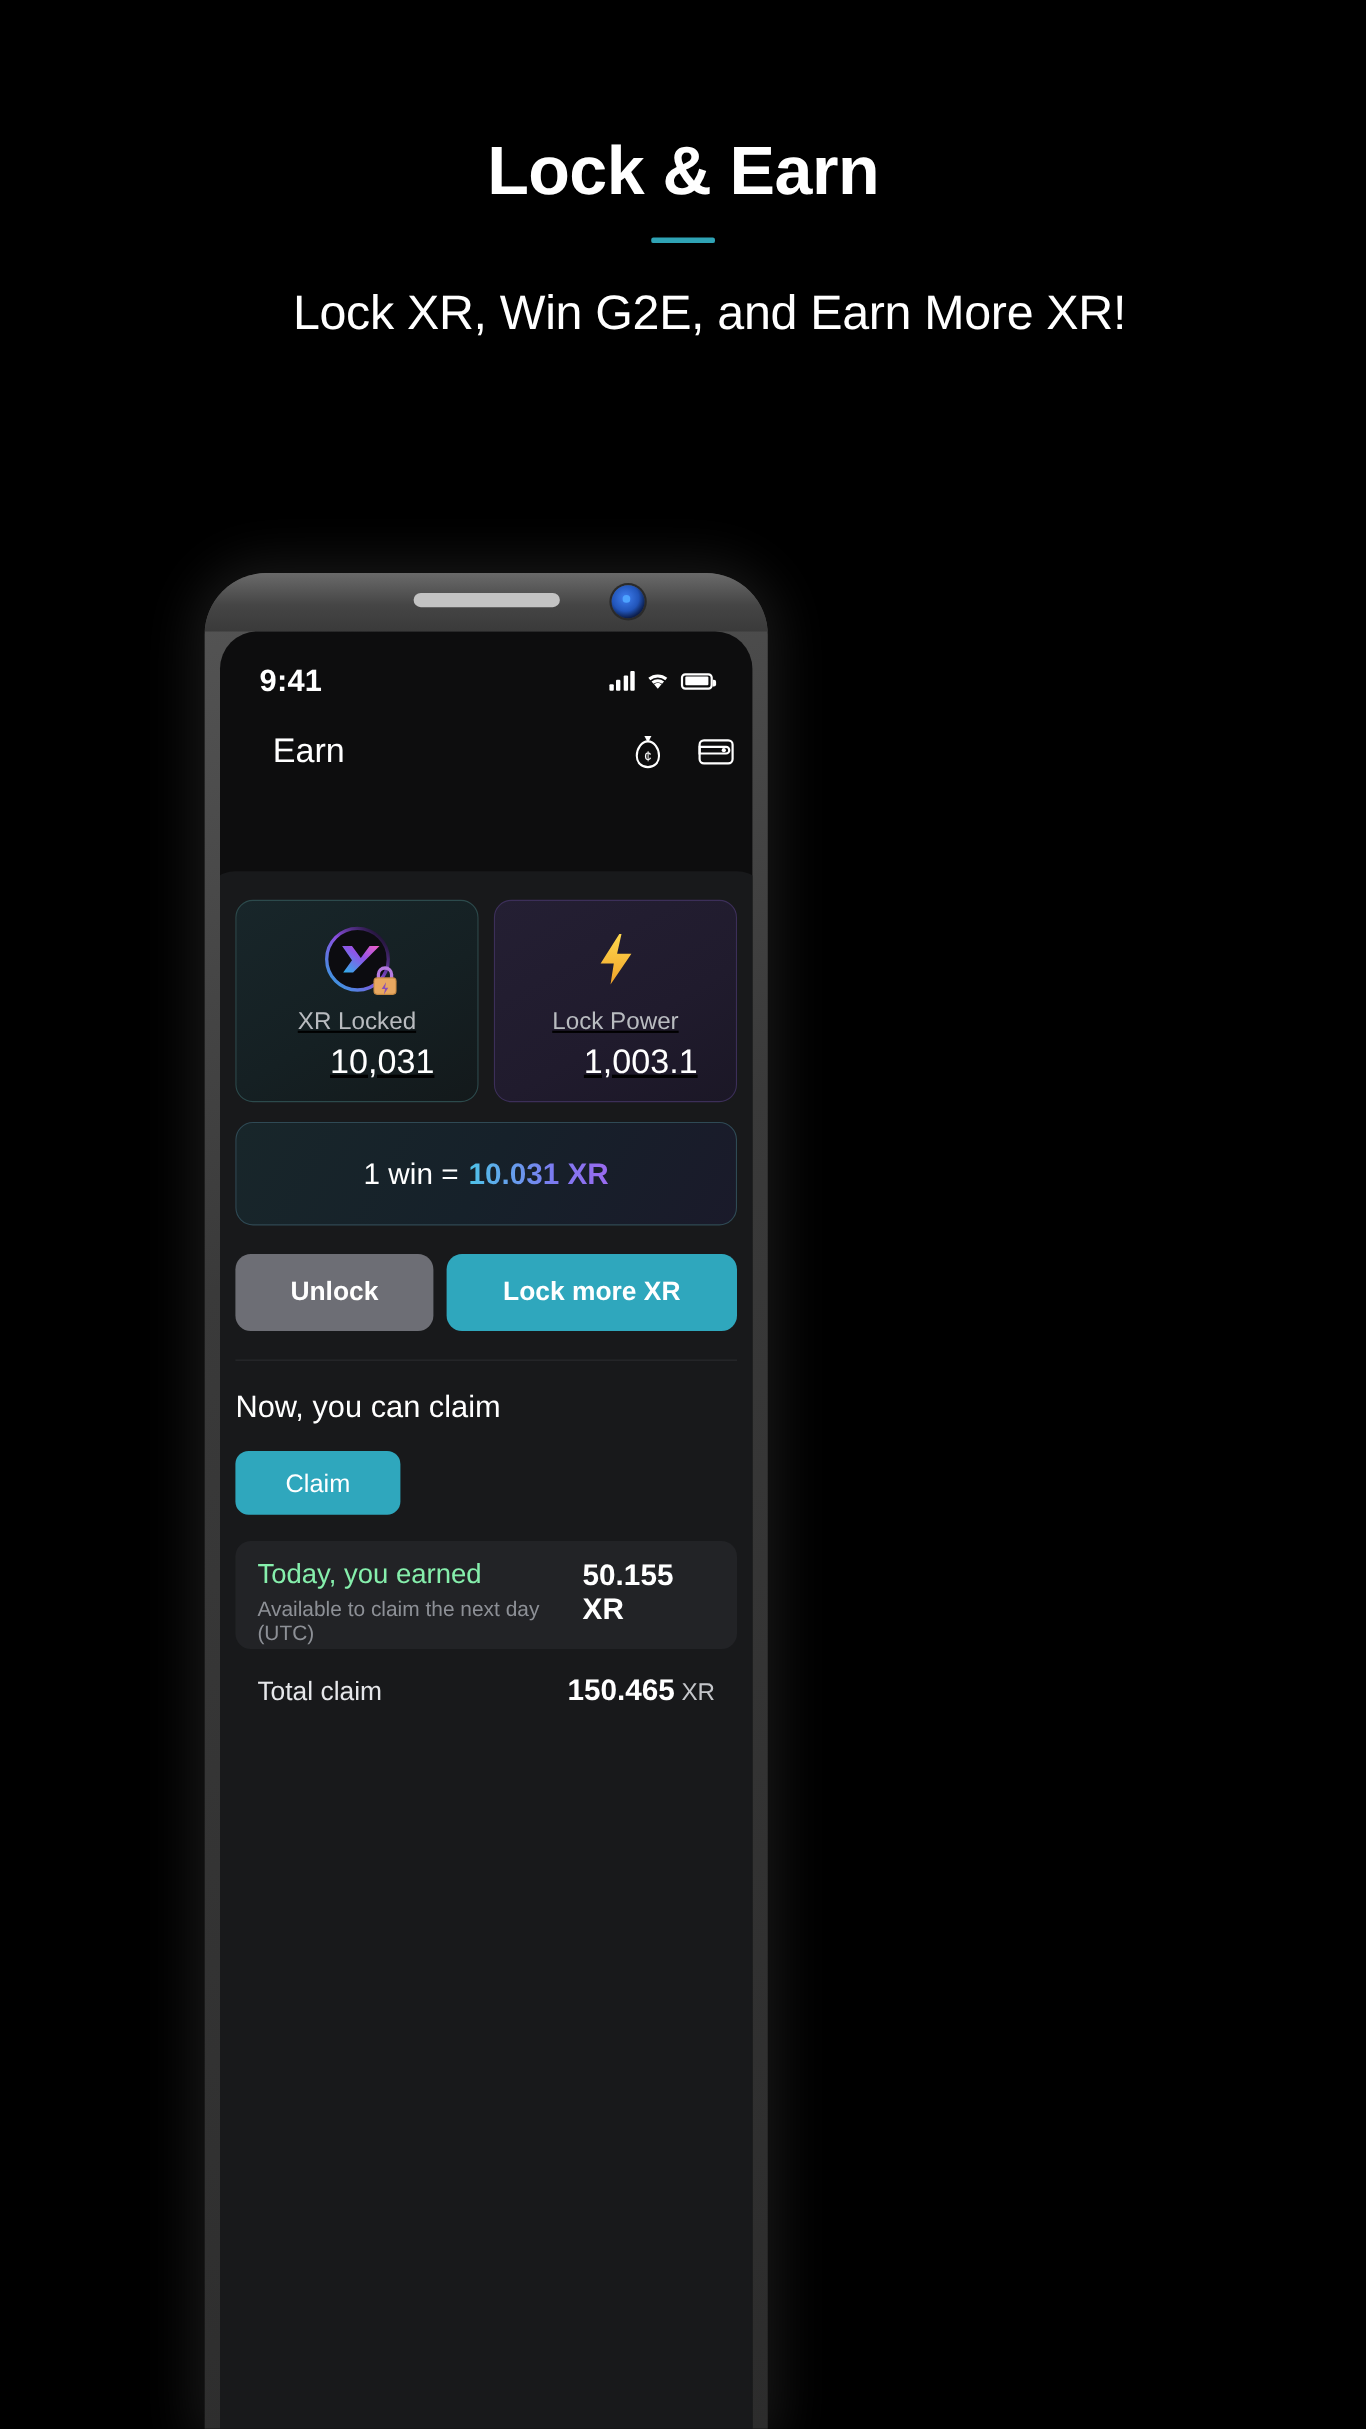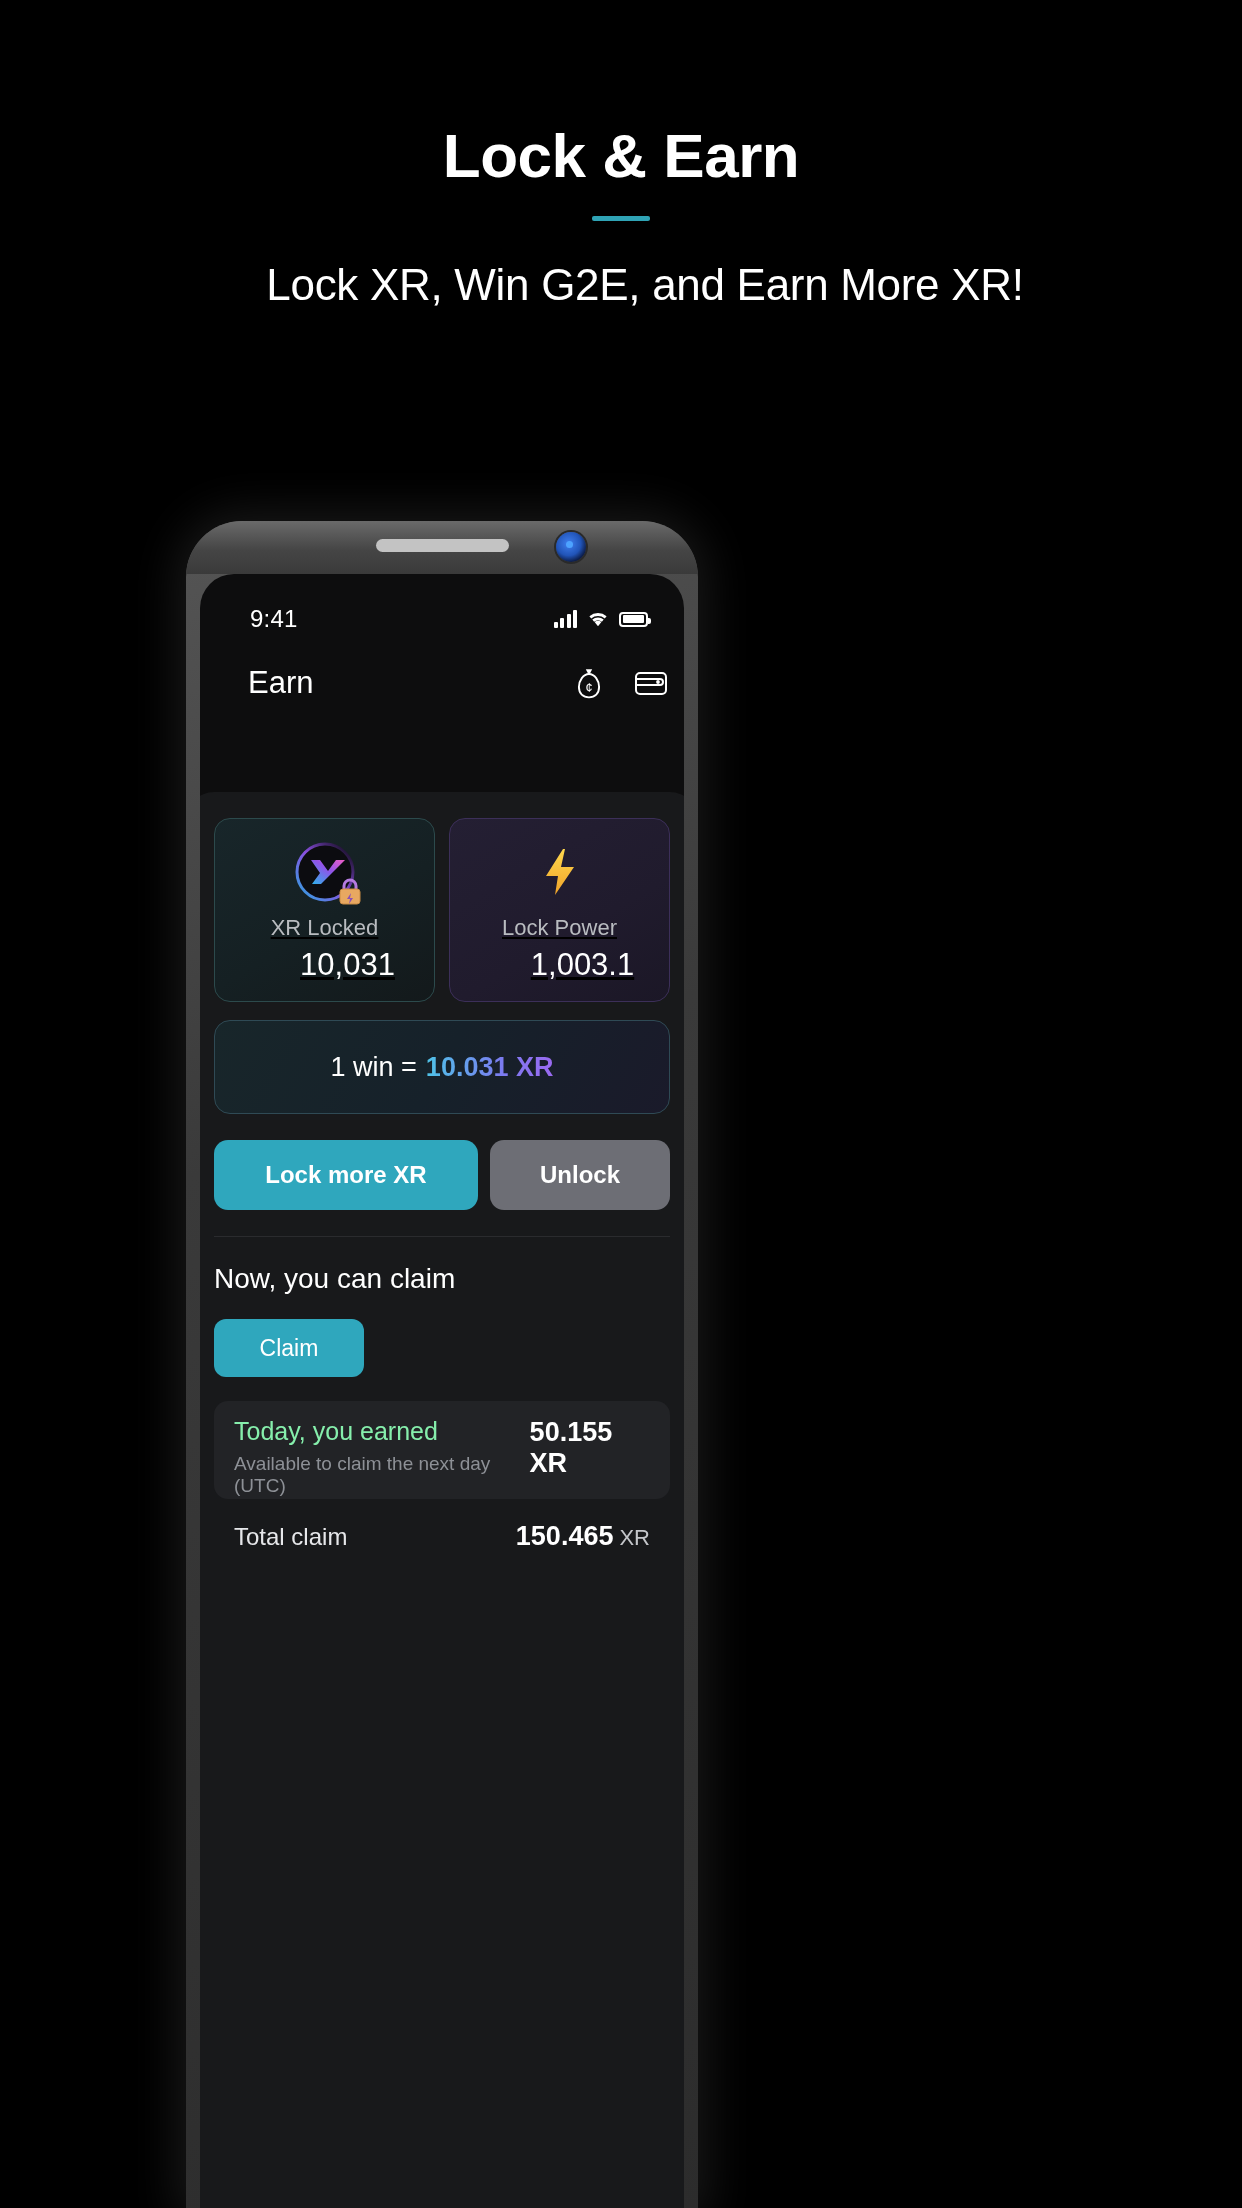--- a/index.html
+++ b/index.html
@@ -60,21 +60,21 @@
     position:absolute; left:14px; top:53px; width:484px; height:1637px;
     background:#0d0d0e; border-radius:34px 34px 0 0; overflow:hidden;
   }
 
   
   .statusbar {
     position:absolute; left:0; top:24px; width:484px; height:42px;
     display:flex; align-items:center; justify-content:space-between;
     padding:0 36px; color:#fff;
   }
-  .sb-time { font-size:24px; font-weight:normal; letter-spacing:.2px;margin-left:14px; }
+  .sb-time { font-size:28px; font-weight:bold; letter-spacing:.2px; }
   .sb-right { display:flex; align-items:center; gap:9px; }
   .bars { display:flex; align-items:flex-end; gap:2.5px; height:18px; }
   .bars i { width:4px; background:#fff; border-radius:1px; display:block; }
   .bars i:nth-child(1){height:6px;} .bars i:nth-child(2){height:10px;}
   .bars i:nth-child(3){height:14px;} .bars i:nth-child(4){height:18px;}
   .batt {
     width:29px; height:15px; border:2px solid #fff; border-radius:4px;
     position:relative; display:block;
   }
   .batt::before{content:"";position:absolute;left:1.5px;top:1.5px;width:21px;height:8px;background:#fff;border-radius:1px;}
@@ -276,22 +276,22 @@
               <span class="stat-value">1,003.1</span>
             </div>
           </div>
 
           <div class="winrate">
             <span>1 win =</span>
             <span class="accent">10.031 XR</span>
           </div>
 
           <div class="actions">
+            <button class="btn unlock">Unlock</button>
             <button class="btn lockmore">Lock more XR</button>
-            <button class="btn unlock">Unlock</button>
           </div>
 
           <div class="divider"></div>
 
           <div class="claim-heading">Now, you can claim</div>
 
           <div class="claim-row">
             <button class="btn claim">Claim</button>
           </div>
 

